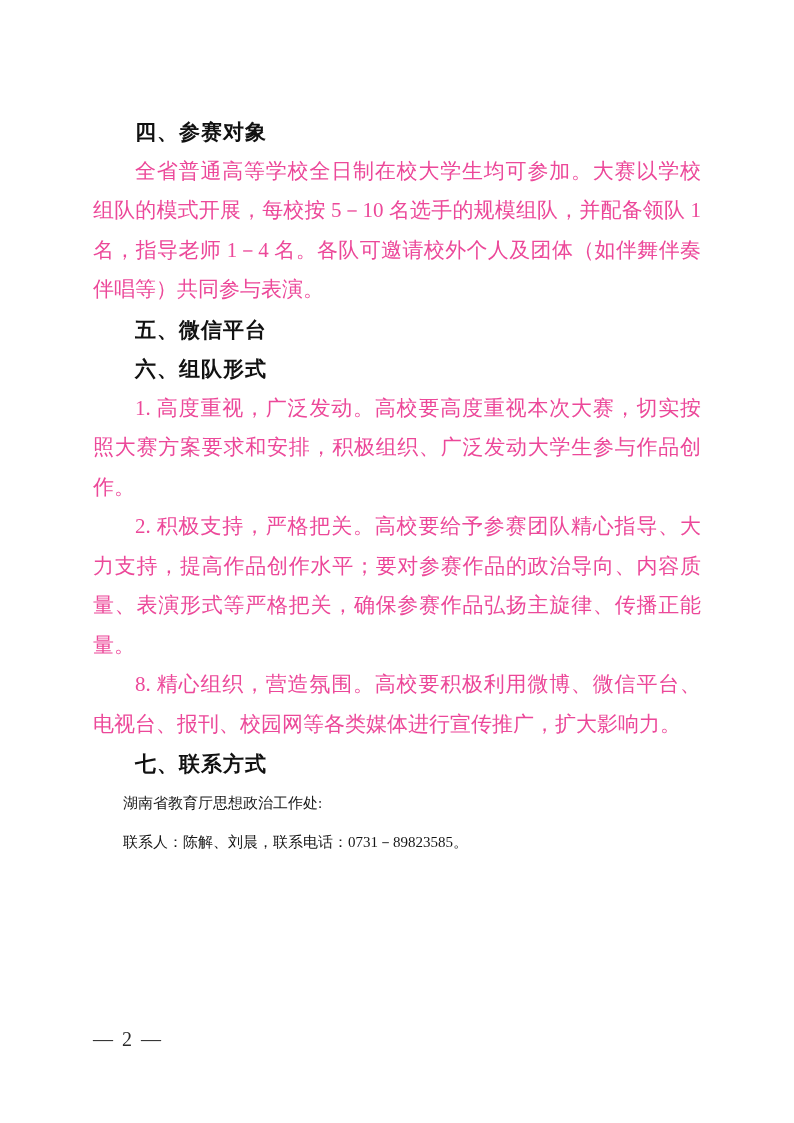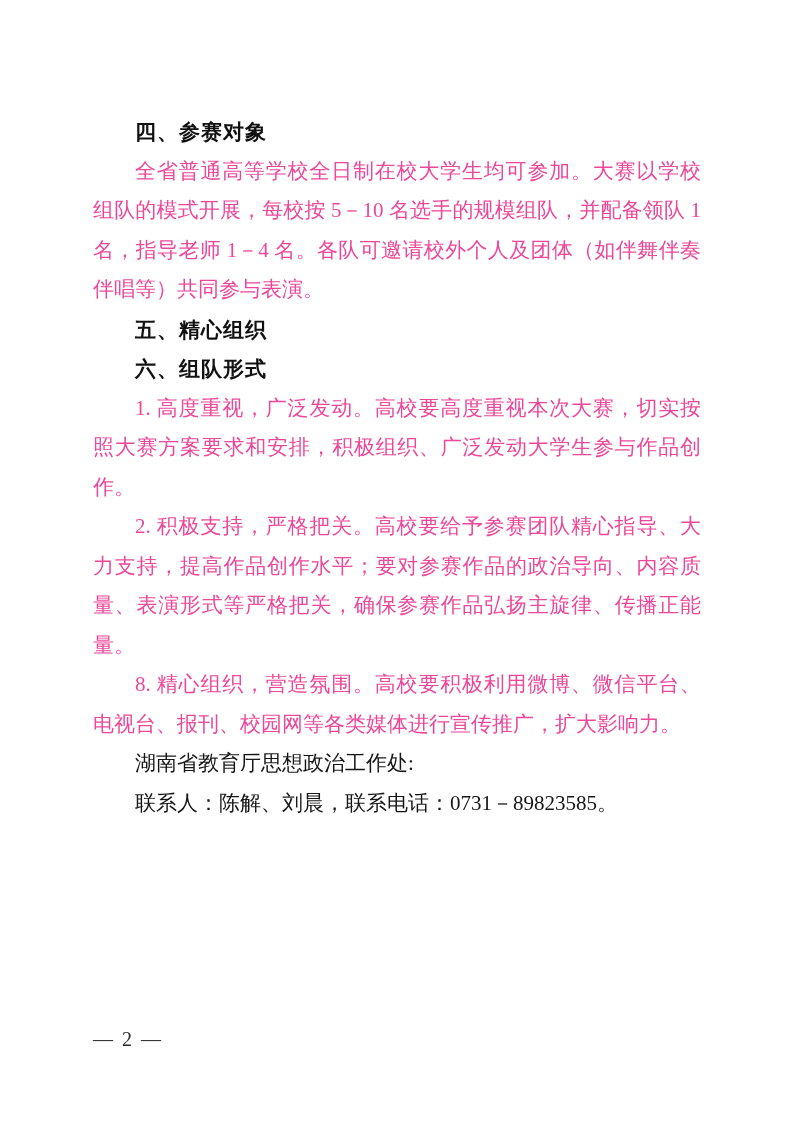--- a/index.html
+++ b/index.html
@@ -41,21 +41,21 @@
     line-height: 39.5px;
     text-align: justify;
     text-indent: 2em;
     color: #ec4899;
   }
   .doc-para .lead {
     font-weight: 400;
   }
   .contact-line {
     margin: 0;
-    font-size: 21px;
+    font-size: 15px;
     line-height: 39.5px;
     text-indent: 2em;
     color: #161616;
   }
   .page-footer {
     position: absolute;
     left: 93px;
     top: 1026px;
     font-size: 20px;
     line-height: 26px;
@@ -64,25 +64,26 @@
   }
 </style>
 </head>
 <body>
 
 <div class="page">
 
   <h2 class="doc-heading">四、参赛对象</h2>
   <p class="doc-para">全省普通高等学校全日制在校大学生均可参加。大赛以学校组队的模式开展，每校按 5－10 名选手的规模组队，并配备领队 1 名，指导老师 1－4 名。各队可邀请校外个人及团体（如伴舞伴奏伴唱等）共同参与表演。</p>
 
-  <h2 class="doc-heading">五、精心组织</h2>
+  <h2 class="doc-heading">五、微信平台</h2>
 
   <h2 class="doc-heading">六、组队形式</h2>
   <p class="doc-para"><span class="lead">1. 高度重视，广泛发动。</span><span>高校要高度重视本次大赛，切实按照大赛方案要求和安排，积极组织、广泛发动大学生参与作品创作。</span></p>
   <p class="doc-para"><span class="lead">2. 积极支持，严格把关。</span><span>高校要给予参赛团队精心指导、大力支持，提高作品创作水平；要对参赛作品的政治导向、内容质量、表演形式等严格把关，确保参赛作品弘扬主旋律、传播正能量。</span></p>
   <p class="doc-para"><span class="lead">8. 精心组织，营造氛围。</span><span>高校要积极利用微博、微信平台、电视台、报刊、校园网等各类媒体进行宣传推广，扩大影响力。</span></p>
 
+  <h2 class="doc-heading">七、联系方式</h2>
   <p class="contact-line">湖南省教育厅思想政治工作处:</p>
   <p class="contact-line">联系人：陈解、刘晨，联系电话：0731－89823585。</p>
 
   <div class="page-footer">— 2 —</div>
 
 </div>
 
 </body></html>

